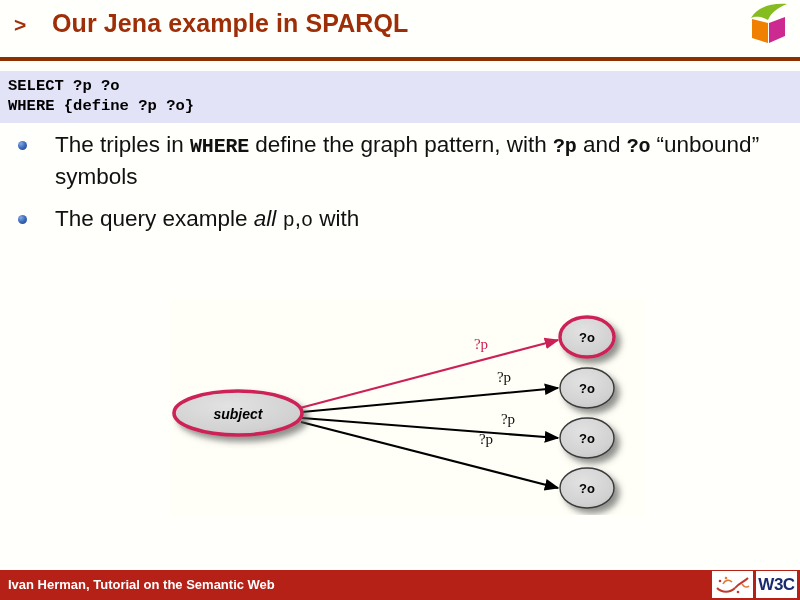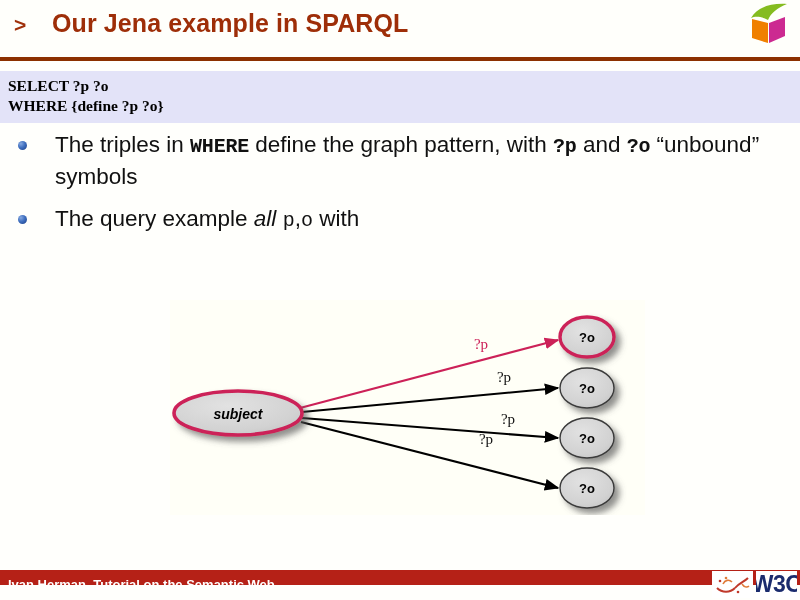--- a/index.html
+++ b/index.html
@@ -62,21 +62,21 @@
   
   #code-block {
     position: absolute;
     left: 0; top: 71px;
     width: 800px; height: 52px;
     background: #e3e3f8;
     box-sizing: border-box;
     padding: 5px 0 0 8px;
   }
   #code-block .code-line {
-    font-family: Liberation Serif, serif;
+    font-family: Liberation Mono, monospace;
     font-weight: bold;
     font-size: 15.5px;
     line-height: 20px;
     color: #000000;
     white-space: pre;
   }
 
   
   #bullets {
     position: absolute;
@@ -123,21 +123,21 @@
     left: 170px; top: 300px;
     width: 475px; height: 215px;
     background: #fffff7;
   }
   #diagram svg { display: block; }
 
   
   #footer {
     position: absolute;
     left: 0; top: 570px;
-    width: 800px; height: 15px;
+    width: 800px; height: 30px;
     background: #b52117;
   }
   #footer-author {
     position: absolute;
     left: 8px; top: 7px;
     font-size: 13px;
     font-weight: bold;
     color: #ffffff;
     font-family: "Liberation Sans", sans-serif;
     white-space: nowrap;
@@ -163,21 +163,21 @@
     width: 41px; height: 27px;
     background: #ffffff;
     display: flex;
     align-items: center;
     justify-content: center;
     overflow: hidden;
   }
   #w3c-logo-text {
     font-family: "Liberation Sans", sans-serif;
     font-weight: bold;
-    font-size: 23px;
+    font-size: 17px;
     color: #1a2b6d;
     letter-spacing: -0.5px;
     line-height: 1;
     position: relative;
   }
 </style>
 </head>
 <body>
 
 <div id="slide">

